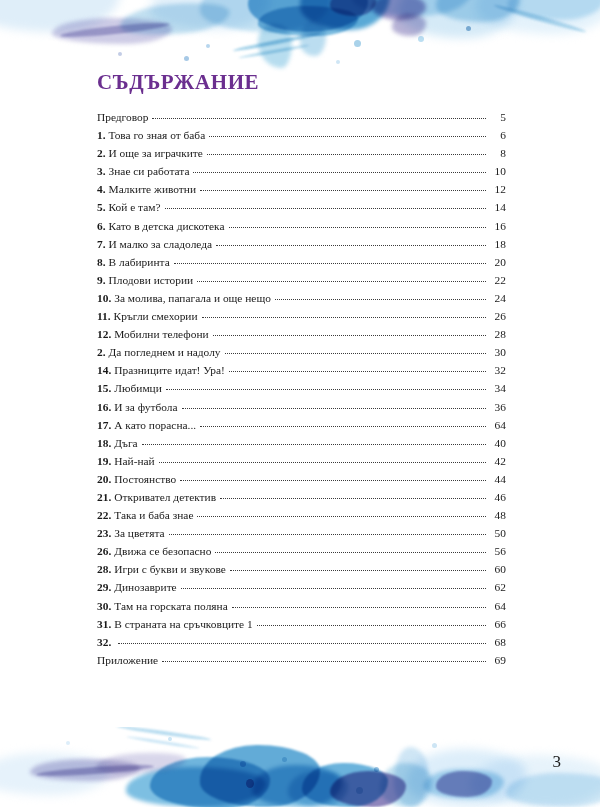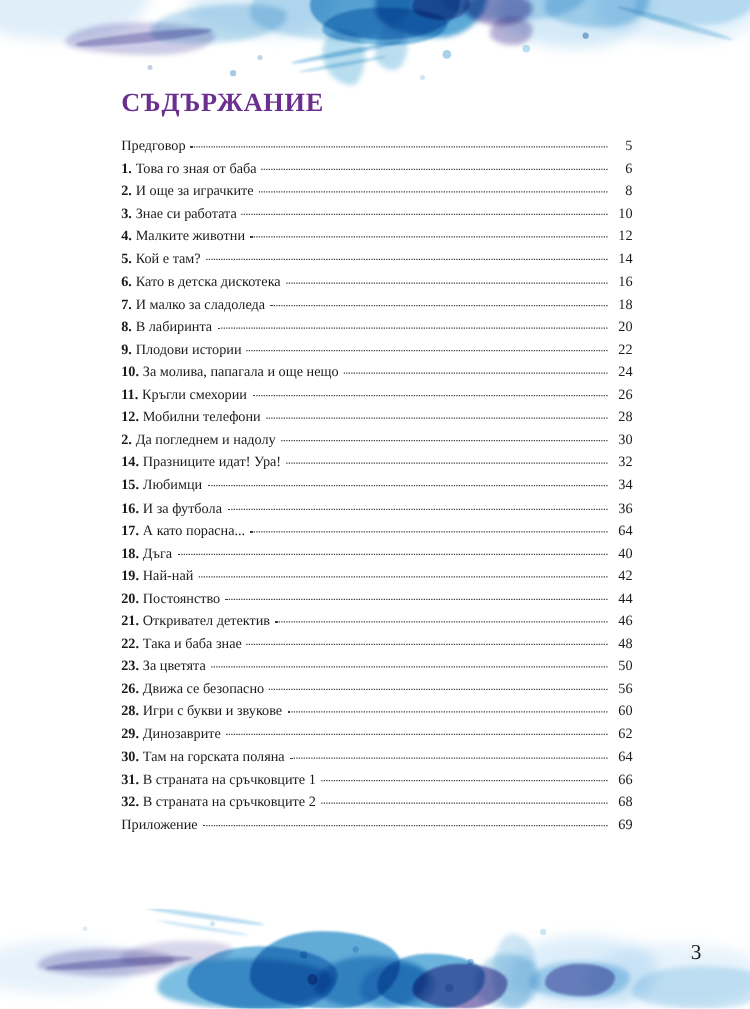--- a/index.html
+++ b/index.html
@@ -323,21 +323,20 @@
         <span class="toc-page">64</span>
       </div>
       <div class="toc-row">
         <span class="toc-num">31.</span>
         <span class="toc-label">В страната на сръчковците 1</span>
         <span class="toc-dots"></span>
         <span class="toc-page">66</span>
       </div>
       <div class="toc-row">
         <span class="toc-num">32.</span>
-        <span class="toc-label">В страната на сръчковците 2</span>
         <span class="toc-dots"></span>
         <span class="toc-page">68</span>
       </div>
       <div class="toc-row">
         <span class="toc-label">Приложение</span>
         <span class="toc-dots"></span>
         <span class="toc-page">69</span>
       </div>
     </div>
 

